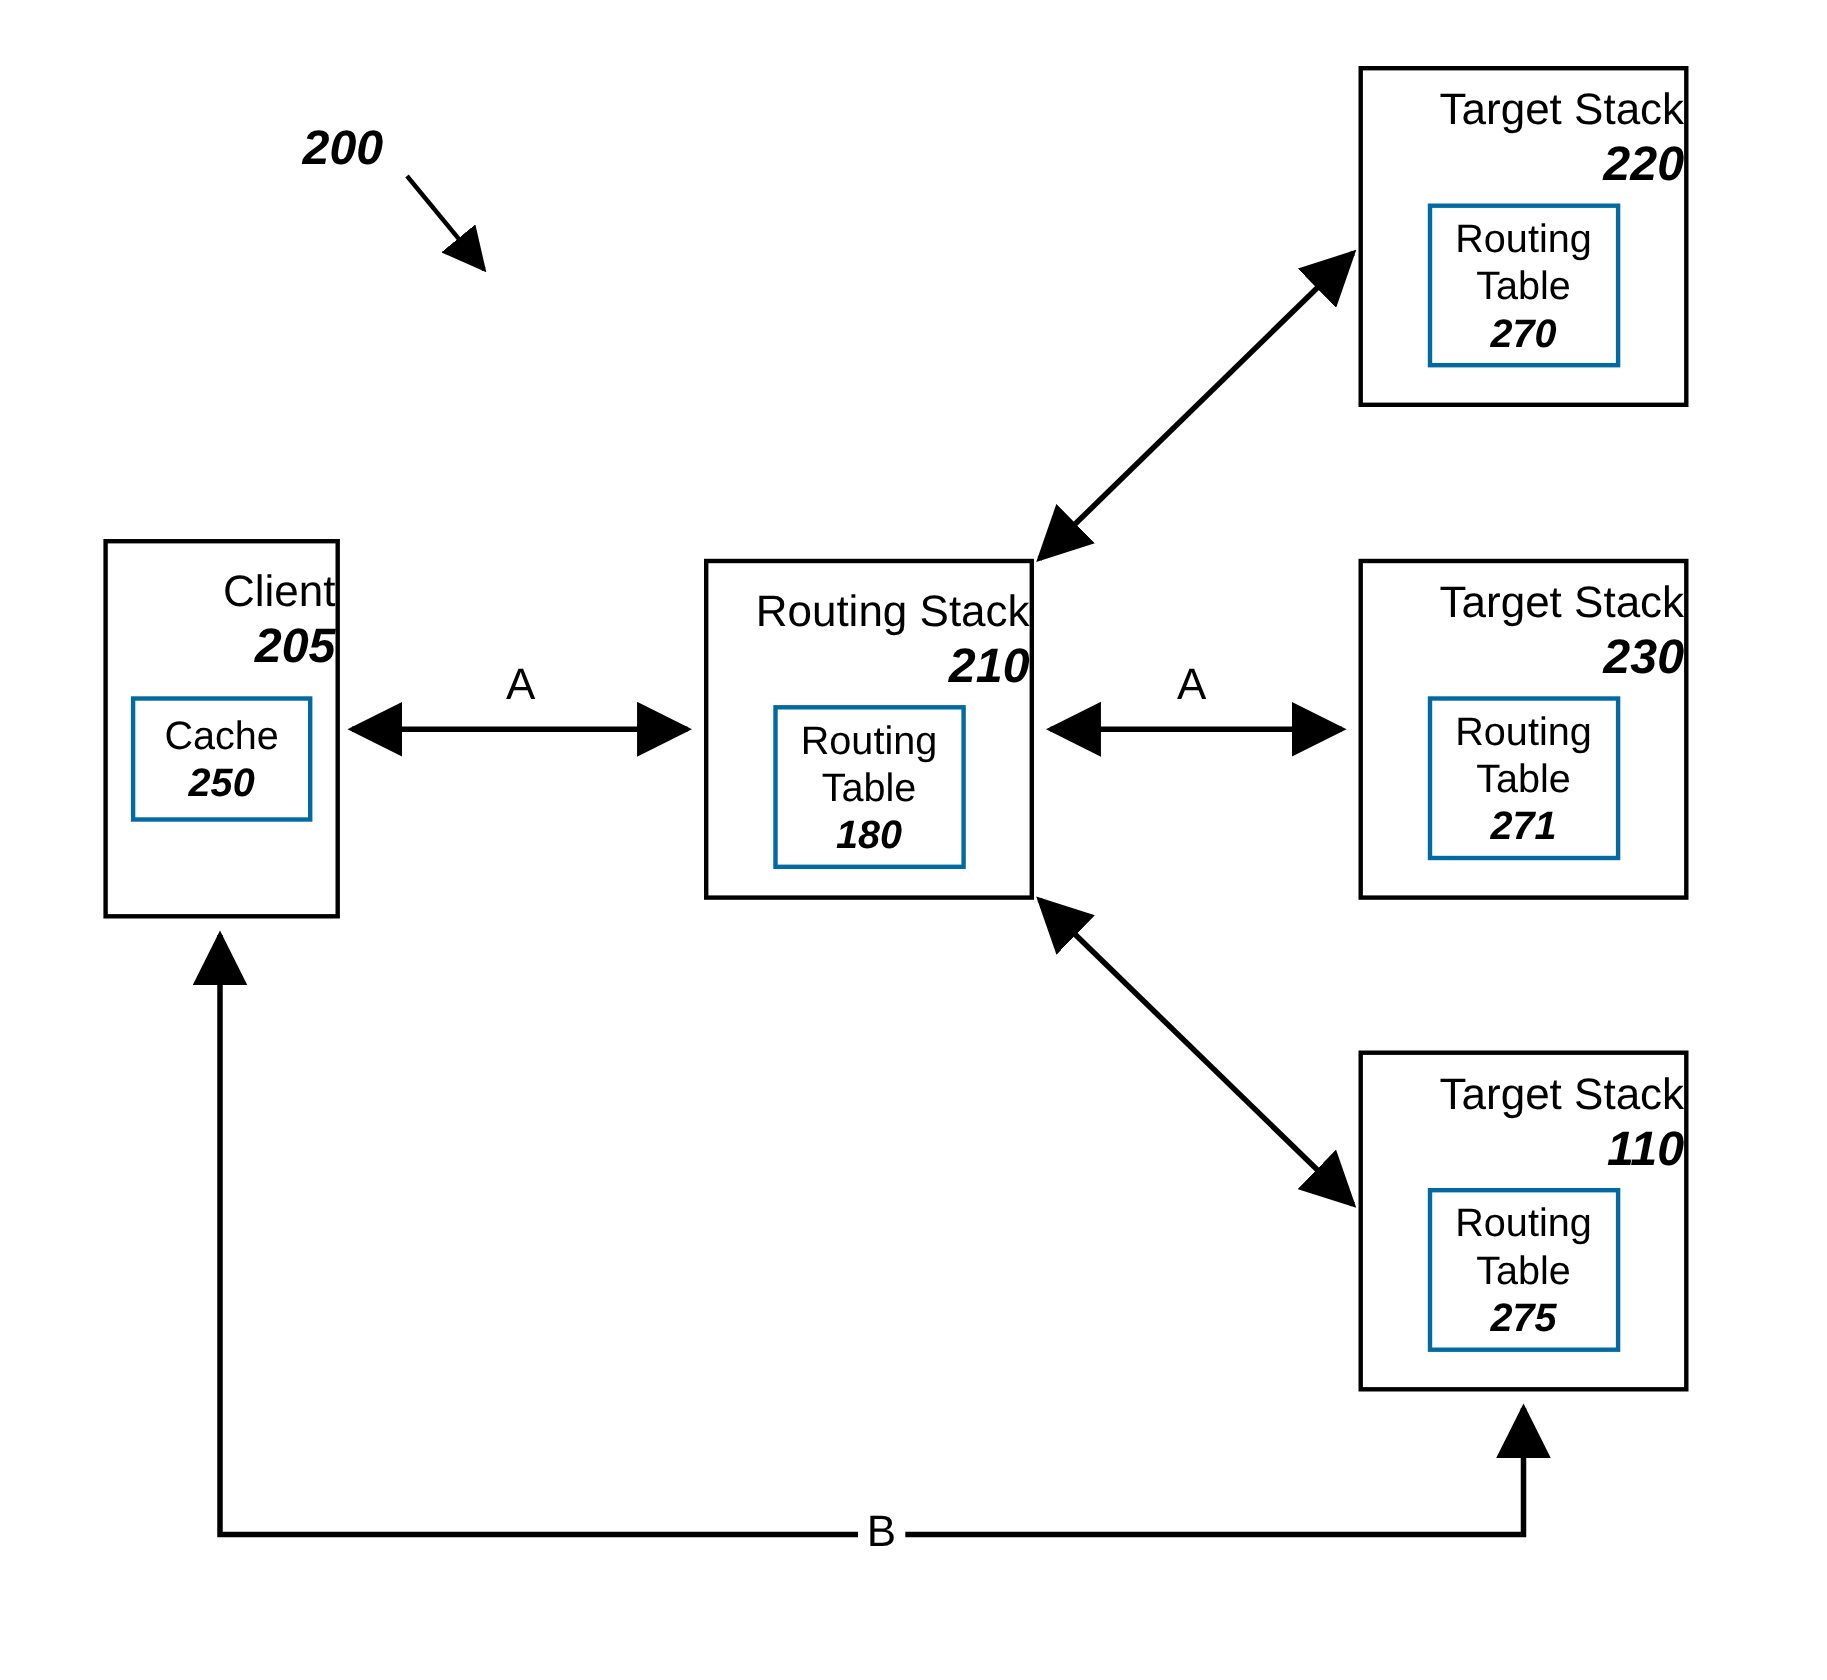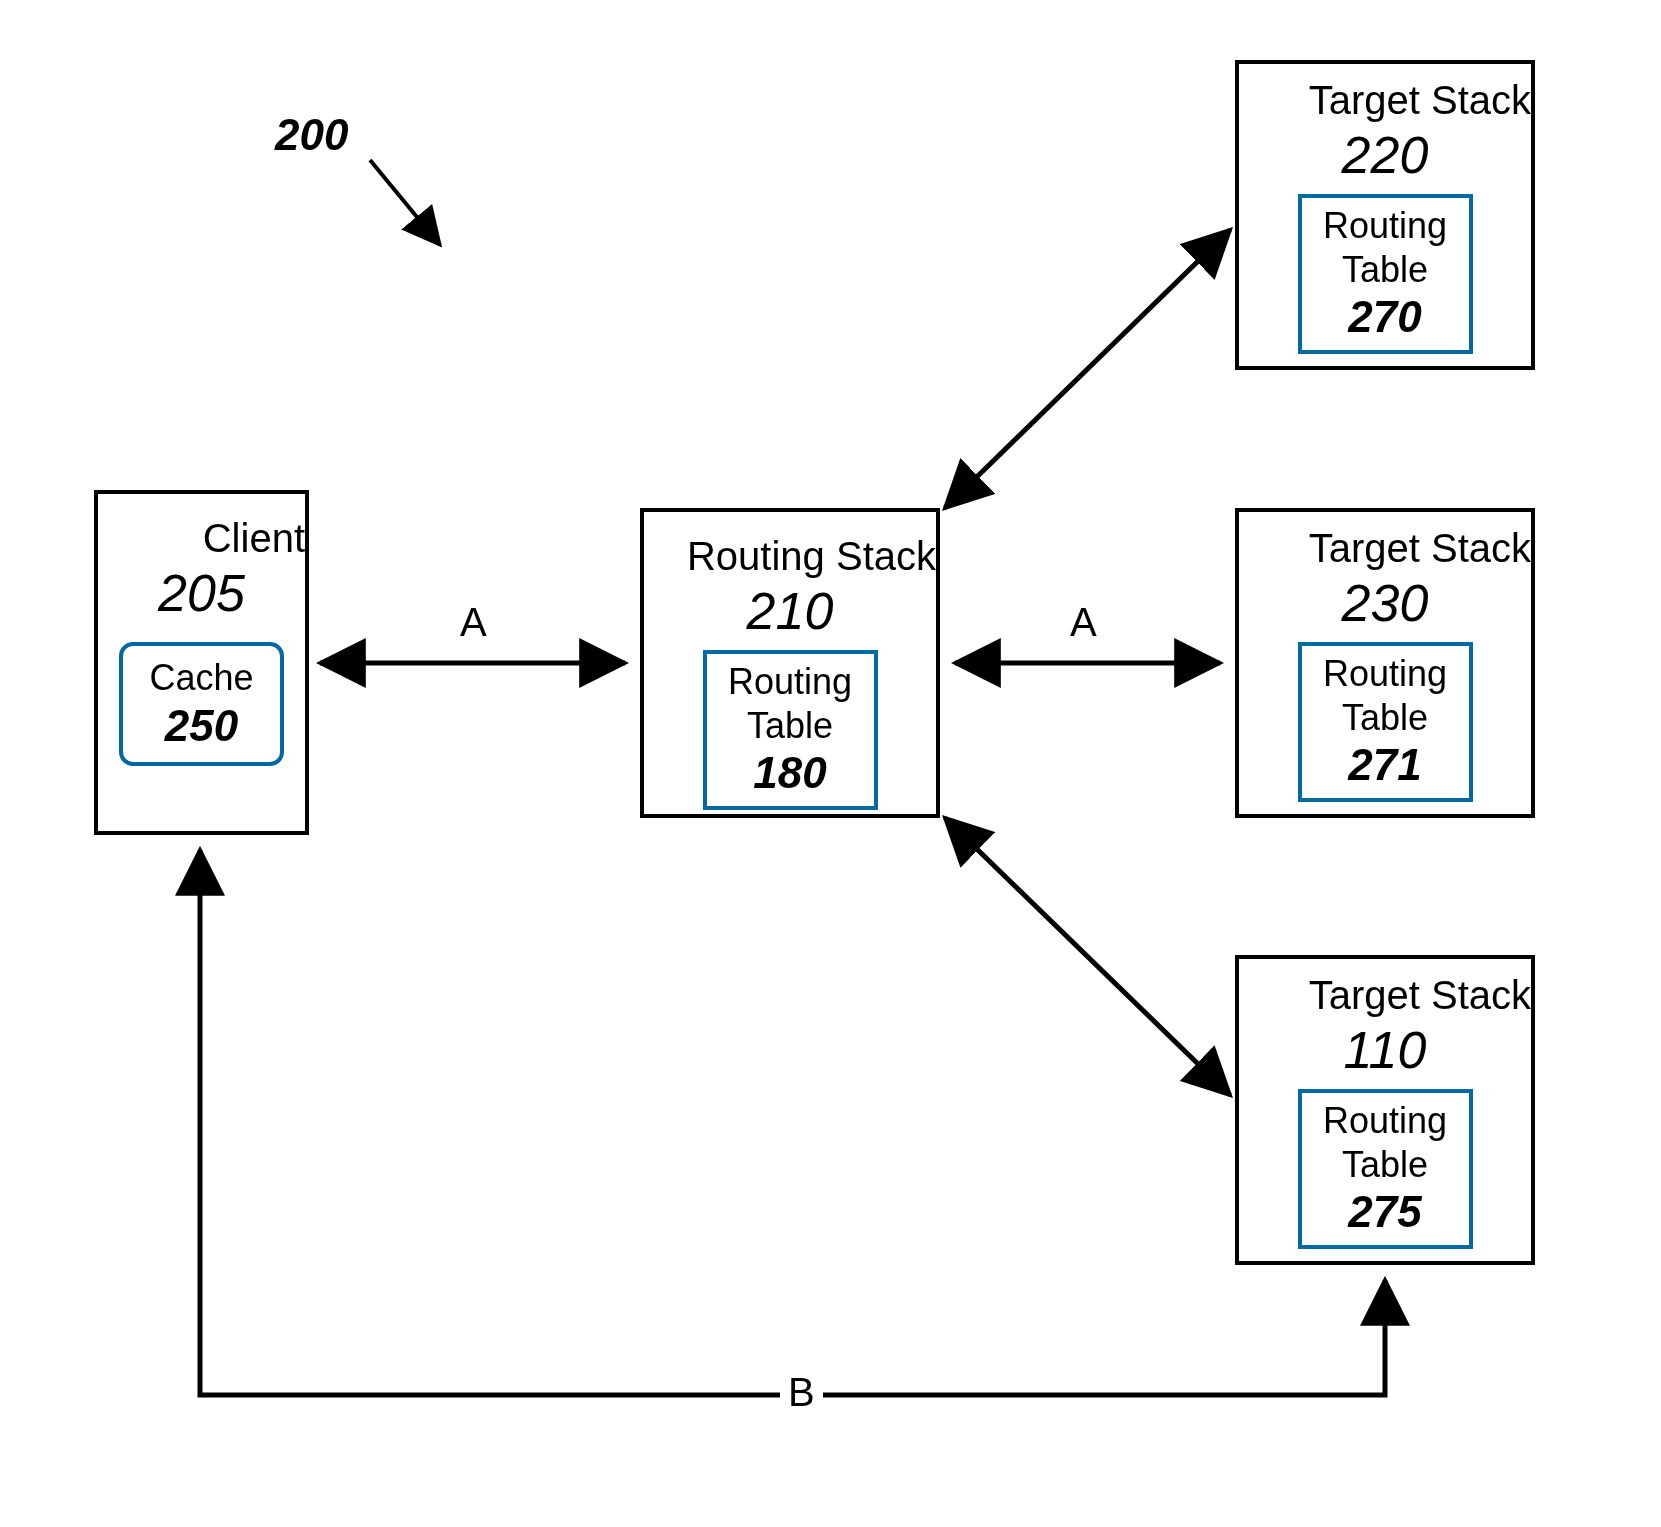--- a/index.html
+++ b/index.html
@@ -24,31 +24,32 @@
     border: 4px solid #0369a1;
     margin: 0 auto;
     box-sizing: border-box;
   }
   .title {
     font-size: 40px;
     line-height: 1.2;
     text-align: right;
   }
   .num {
-    font-size: 52px;
-    font-weight: normal;
+    font-size: 44px;
+    font-weight: bold;
     font-style: italic;
     line-height: 1.2;
+    text-align: right;
   }
   .small-title {
     font-size: 36px;
     line-height: 1.2;
   }
   .small-num {
-    font-size: 44px;
+    font-size: 36px;
     font-weight: bold;
     font-style: italic;
     line-height: 1.2;
   }
   .fig-label {
     position: absolute;
     font-size: 44px;
     font-weight: bold;
     font-style: italic;
   }
@@ -79,21 +80,21 @@
       <marker id="ah-start" viewBox="0 0 12 12" refX="1" refY="6" markerWidth="10" markerHeight="10" orient="auto">
         <path d="M12,0 L0,6 L12,12 z" fill="#000"></path>
       </marker>
     </defs>
     <line x1="370" y1="160" x2="440" y2="245" stroke="#000" stroke-width="4" marker-end="url(#ah)"></line>
   </svg>
 
   <div class="box" style="left:94px; top:490px; width:215px; height:345px; padding-top:20px;">
     <div class="title">Client</div>
     <div class="num">205</div>
-    <div class="inner-box" style="width:165px; margin-top:18px; padding:10px 0;border-radius:14px;">
+    <div class="inner-box" style="width:165px; margin-top:18px; padding:10px 0;">
       <div class="small-title">Cache</div>
       <div class="small-num">250</div>
     </div>
   </div>
 
   <div class="box" style="left:640px; top:508px; width:300px; height:310px; padding-top:20px;">
     <div class="title">Routing Stack</div>
     <div class="num">210</div>
     <div class="inner-box" style="width:175px; margin-top:8px; padding:6px 0;">
       <div class="small-title">Routing</div>

